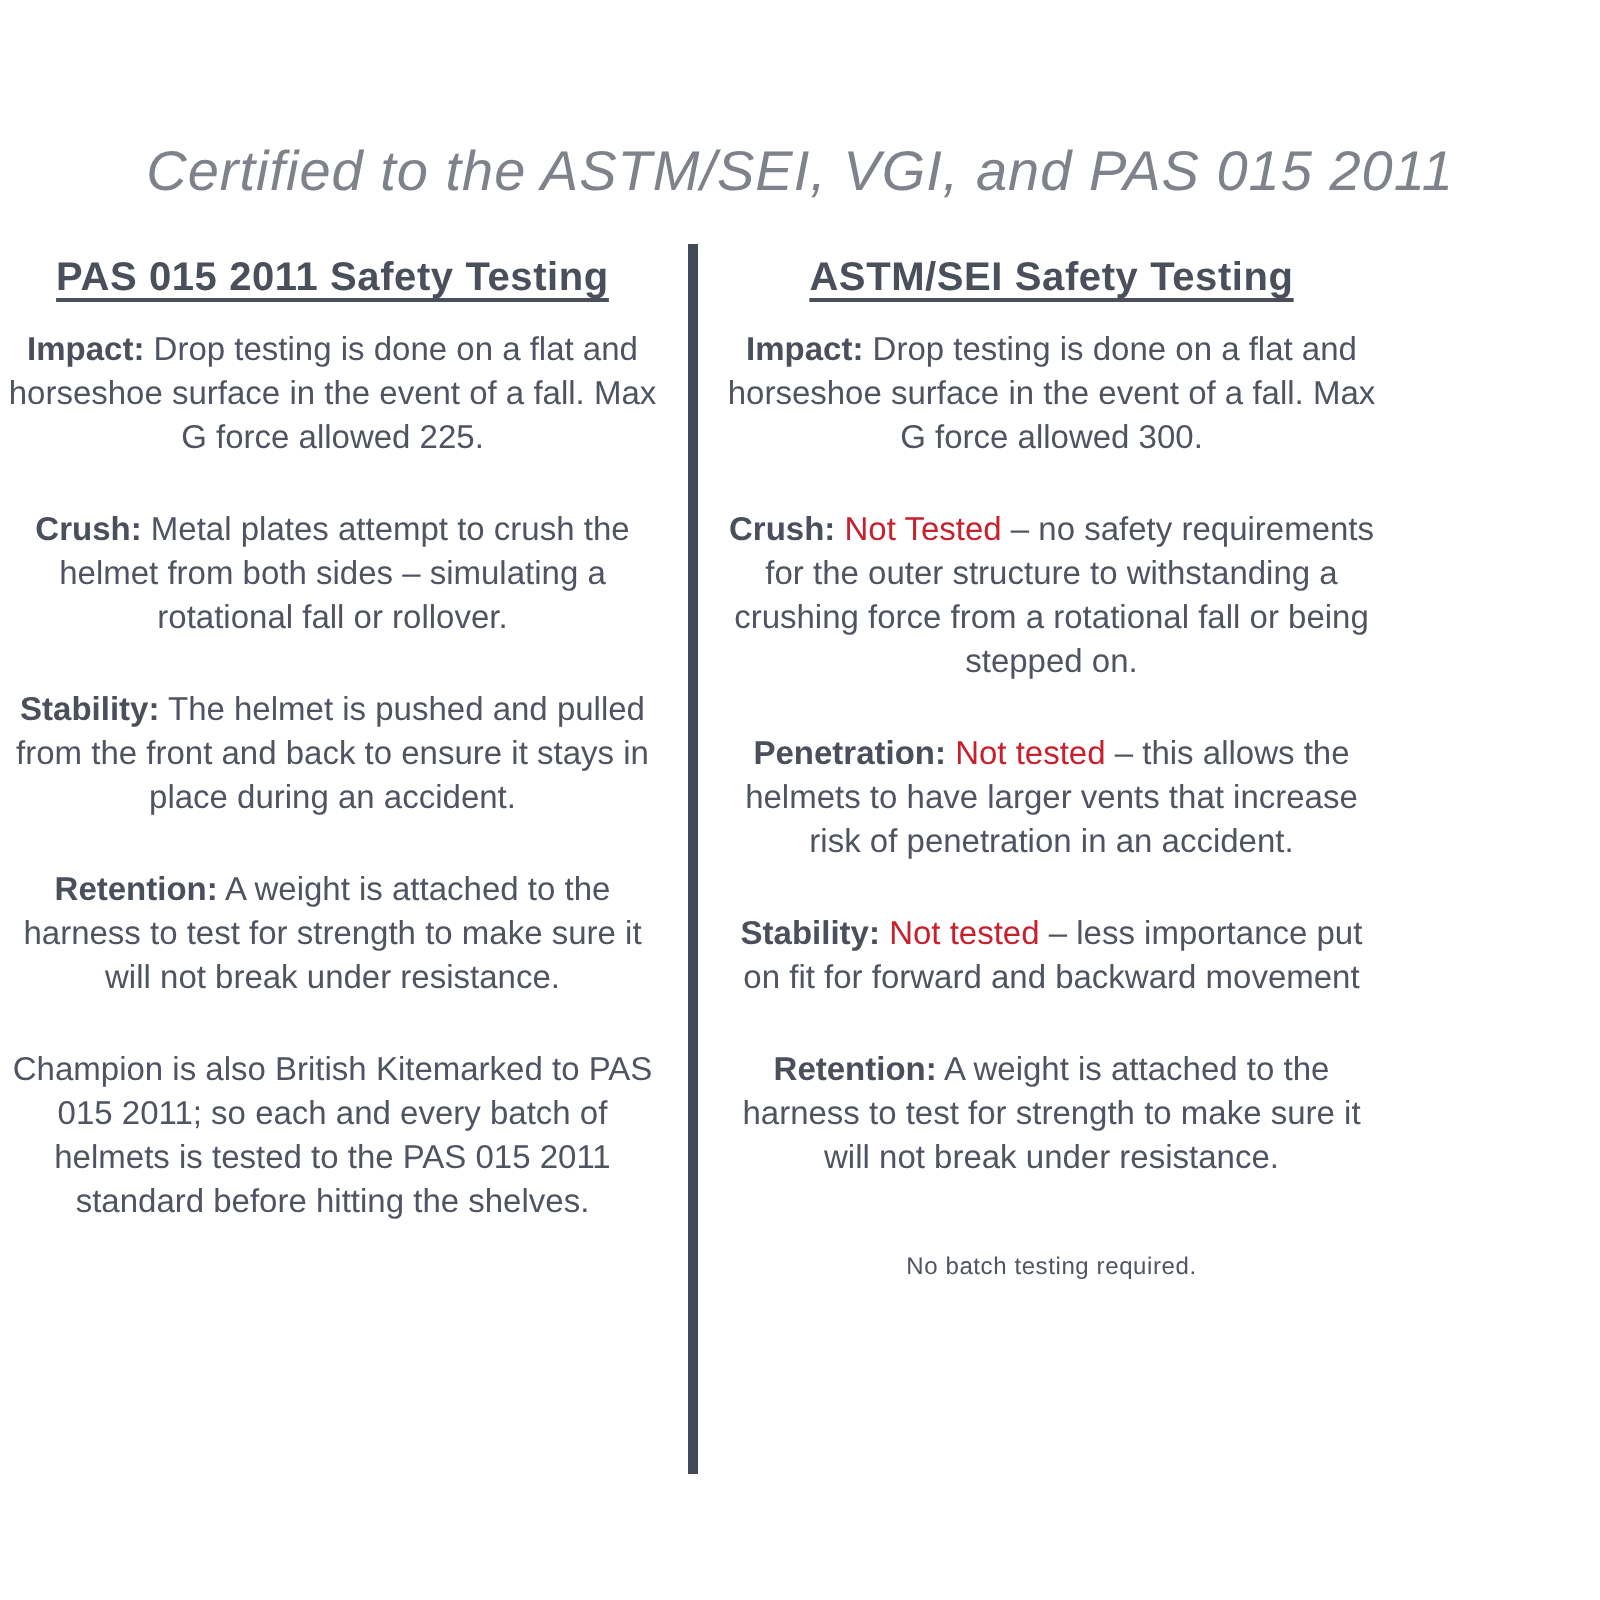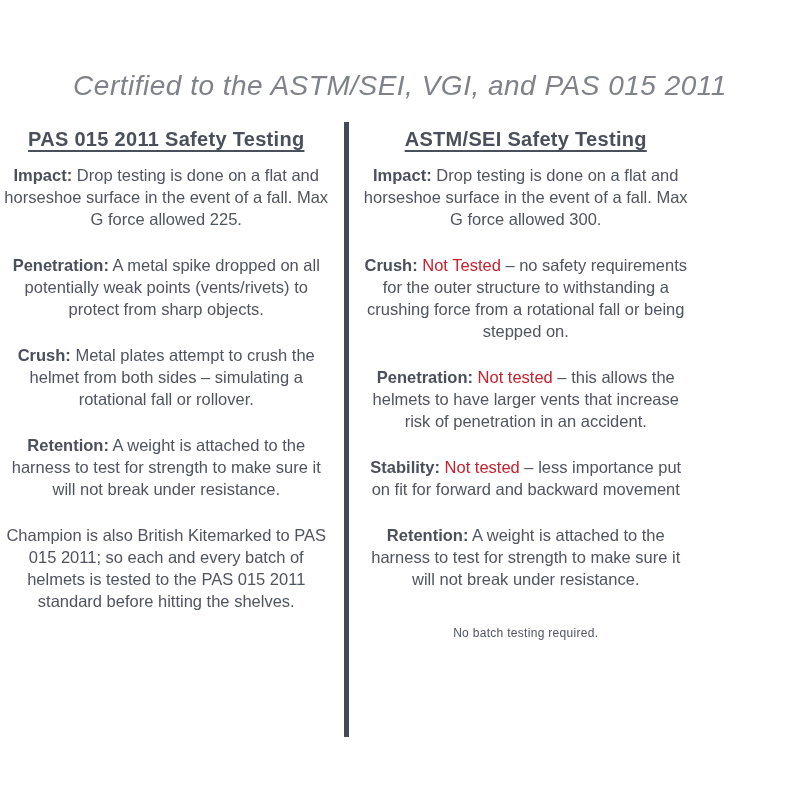--- a/index.html
+++ b/index.html
@@ -77,24 +77,24 @@
 
 <h1 class="title">Certified to the ASTM/SEI, VGI, and PAS 015 2011</h1>
 
 <div class="columns">
 
   <div class="col left">
     <h2>PAS 015 2011 Safety Testing</h2>
 
     <p><strong>Impact:</strong><span> Drop testing is done on a flat and horseshoe surface in the event of a fall. Max G force allowed 225.</span></p>
 
-    <p><strong>Penetration:</strong><span> A metal spike dropped on all potentially weak points (vents/rivets) to protect from sharp objects.</span></p>
 
     <p><strong>Crush:</strong><span> Metal plates attempt to crush the helmet from both sides – simulating a rotational fall or rollover.</span></p>
 
+    <p><strong>Stability:</strong><span> The helmet is pushed and pulled from the front and back to ensure it stays in place during an accident.</span></p>
 
     <p><strong>Retention:</strong><span> A weight is attached to the harness to test for strength to make sure it will not break under resistance.</span></p>
 
     <p><span>Champion is also British Kitemarked to PAS 015 2011; so each and every batch of helmets is tested to the PAS 015 2011 standard before hitting the shelves.</span></p>
   </div>
 
   <div class="divider"></div>
 
   <div class="col right">
     <h2>ASTM/SEI Safety Testing</h2>

